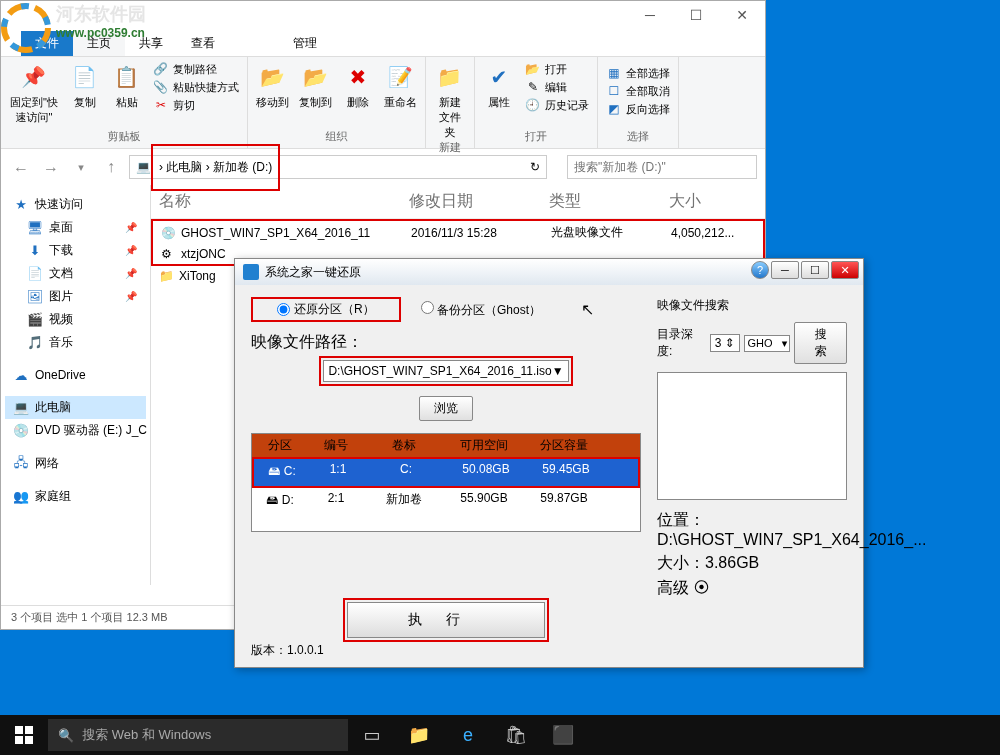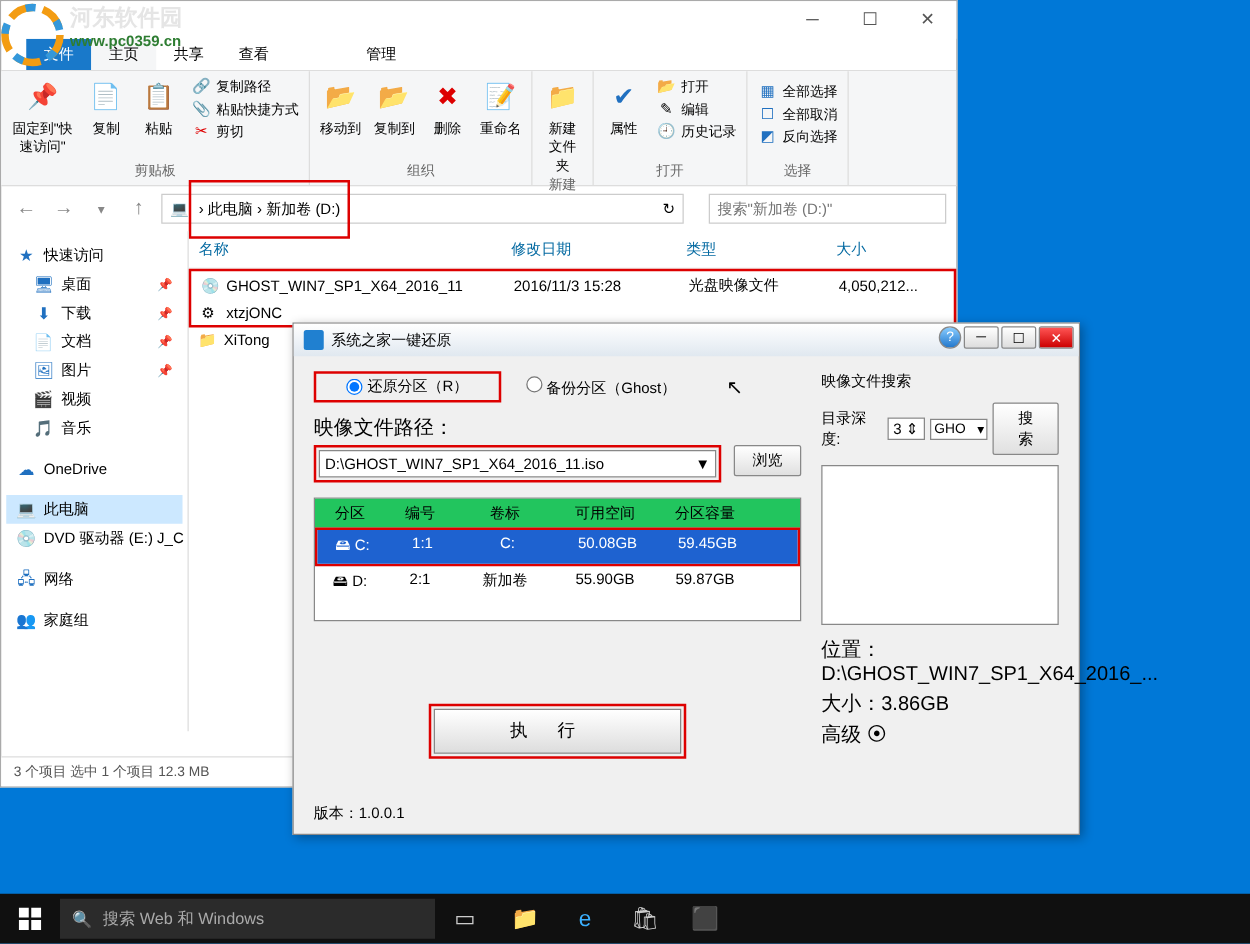--- a/index.html
+++ b/index.html
@@ -31,21 +31,21 @@
 .search-box { width: 190px; height: 24px; border: 1px solid #ccc; font-size: 12px; padding: 0 6px; color: #888; }
 
 .explorer-body { display: flex; height: 400px; }
 .sidebar { width: 162px; border-right: 1px solid #ddd; padding: 8px 4px; font-size: 12px; overflow: hidden; }
 .sidebar-item { display: flex; align-items: center; gap: 6px; padding: 3px 8px; white-space: nowrap; }
 .sidebar-item.selected { background: #cce8ff; }
 .sidebar-icon { width: 16px; height: 16px; display: inline-flex; align-items: center; justify-content: center; font-size: 13px; }
 .pin { color: #999; margin-left: auto; font-size: 10px; }
 
 .file-list { flex: 1; }
-.file-header { display: flex; font-size: 12px; color: #0369a1; border-bottom: 1px solid #eee; padding: 6px 0; }
+.file-header { display: flex; font-size: 16px; color: #737373; border-bottom: 1px solid #eee; padding: 6px 0; }
 .file-header > div, .file-row > div { padding: 0 8px; }
 .col-name { width: 250px; }
 .col-date { width: 140px; }
 .col-type { width: 120px; }
 .col-size { width: 100px; }
 .file-row { display: flex; font-size: 12px; padding: 3px 0; align-items: center; }
 .file-row .icon { width: 16px; display: inline-block; margin-right: 4px; }
 .file-hl { border: 2px solid #d00; }
 
 .status-bar { position: absolute; bottom: 0; left: 0; right: 0; height: 24px; border-top: 1px solid #ddd; font-size: 11px; padding: 4px 10px; color: #555; background: #fff; }
@@ -62,27 +62,27 @@
 .dc-btn { width: 28px; height: 18px; border: 1px solid #888; background: linear-gradient(#fff,#ddd); border-radius: 2px; display: flex; align-items: center; justify-content: center; font-size: 11px; }
 .dc-btn.close { background: linear-gradient(#f55,#c00); color: #fff; }
 .dc-btn.help { background: linear-gradient(#8cf,#27c); color: #fff; border-radius: 50%; width: 18px; height: 18px; }
 
 .dialog-body { padding: 12px 16px; display: flex; gap: 16px; }
 .dialog-left { flex: 1; }
 .dialog-right { width: 190px; }
 .radio-row { margin-bottom: 10px; font-size: 12px; display: flex; gap: 20px; align-items: center; }
 .radio-hl { border: 2px solid #d00; padding: 2px 24px; display: inline-flex; align-items: center; gap: 4px; }
 .label-sm { font-size: 16px; margin-bottom: 3px; display: block; }
-.path-row { display: flex; gap: 10px; align-items: flex-start; margin-bottom: 12px; }
+.path-row { display: flex; gap: 10px; align-items: center; margin-bottom: 12px; flex-direction: column; }
 .path-combo { flex: 1; border: 2px solid #d00; padding: 2px; }
 .path-combo-inner { border: 1px solid #888; height: 22px; display: flex; align-items: center; justify-content: space-between; padding: 0 4px; font-size: 12px; font-family: monospace; background: #fff; }
 .btn { border: 1px solid #888; background: linear-gradient(#fff,#e0e0e0); padding: 3px 14px; font-size: 12px; border-radius: 2px; }
 
 .part-table { border: 1px solid #888; background: #fff; font-size: 12px; }
-.part-header { display: flex; background: #22c55e; border-bottom: 1px solid #ccc; }
+.part-header { display: flex; background: #c2410c; border-bottom: 1px solid #ccc; }
 .part-header > div, .part-row > div { padding: 3px 0; text-align: center; }
 .pc1 { width: 56px; } .pc2 { width: 56px; } .pc3 { width: 80px; } .pc4 { width: 80px; } .pc5 { width: 80px; }
 .part-row { display: flex; font-family: monospace; }
 .part-row.selected { background: #1e62d0; color: #fff; }
 .part-hl { border: 2px solid #d00; margin-top: -1px; }
 
 .exec-btn-wrap { margin-top: 66px; display: flex; justify-content: center; }
 .exec-btn { border: 2px solid #d00; padding: 2px; }
 .exec-btn-inner { border: 1px solid #888; background: linear-gradient(#fff,#ddd); padding: 8px 60px; font-size: 14px; letter-spacing: 24px; }
 

